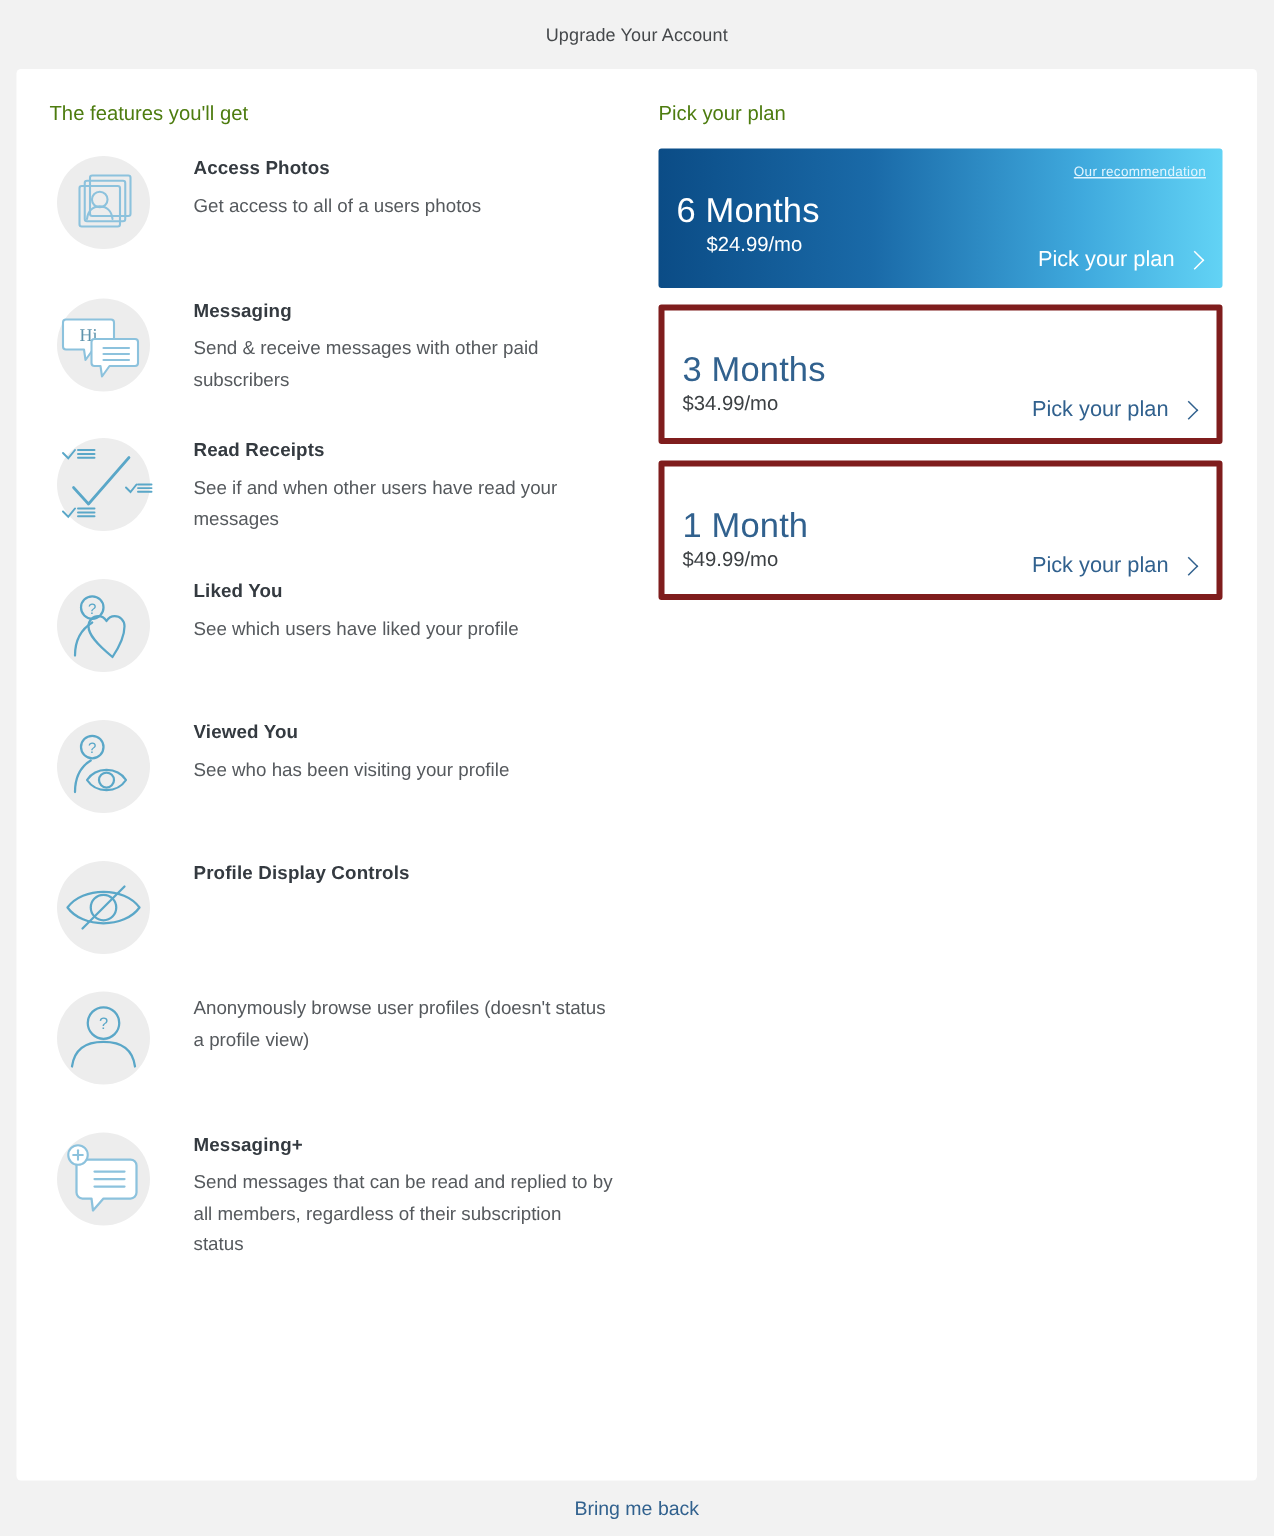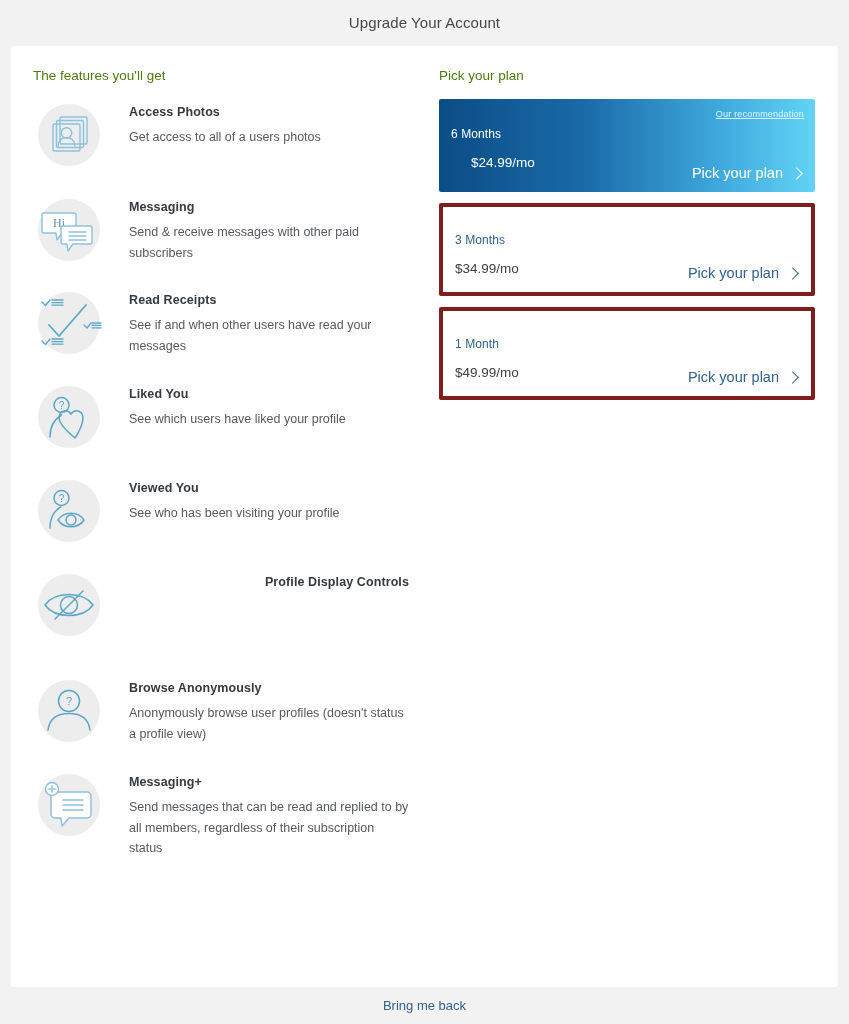--- a/index.html
+++ b/index.html
@@ -18,21 +18,21 @@
 
   
   .page-title {
     position: absolute;
     top: 0;
     left: 0;
     width: 849px;
     height: 46px;
     line-height: 46px;
     text-align: center;
-    font-size: 15px;
+    font-size: 12px;
     color: #45484b;
     letter-spacing: 0.1px;
   }
 
   
   .card {
     position: absolute;
     left: 11px;
     top: 46px;
     width: 827px;
@@ -94,21 +94,21 @@
     line-height: 1.65;
     margin: 0;
   }
 
   
   .feature.r0 { margin-bottom: 23px; }
   .feature.r1 { margin-bottom: 21px; }
   .feature.r2 { margin-bottom: 22px; }
   .feature.r3 { margin-bottom: 22px; }
   .feature.r4 { margin-bottom: 22px; }
-  .feature.r5 { margin-bottom: 34px; text-align: right; }
+  .feature.r5 { margin-bottom: 15px; }
   .feature.r6 { margin-bottom: 22px; }
 
   
   .plan {
     position: relative;
     box-sizing: border-box;
     width: 376px;
     height: 93px;
     margin-bottom: 11px;
     border: 4px solid #7f1d1d;
@@ -116,21 +116,21 @@
     border-radius: 2px;
   }
   .plan.featured {
     border: none;
     background: linear-gradient(to right, #0b4c86 0%, #1a6aa8 38%, #3fa9dd 75%, #62d3f5 100%);
   }
   .plan-name {
     position: absolute;
     left: 12px;
     top: 26px;
-    font-size: 12px;
+    font-size: 23px;
     color: #31618e;
     letter-spacing: 0.1px;
   }
   .plan-price {
     position: absolute;
     left: 12px;
     top: 54px;
     font-size: 13.5px;
     color: #3c4043;
   }
@@ -340,21 +340,20 @@
         <svg width="72" height="72" viewBox="0 0 72 72">
           <circle cx="36" cy="36" r="31" fill="#ededed"></circle>
           <g fill="none" stroke="#5aa7c8" stroke-width="1.5" stroke-linecap="round" stroke-linejoin="round">
             <circle cx="36" cy="26" r="10.5"></circle>
             <path d="M15 55 C16.5 43 25 38.5 36 38.5 C47 38.5 55.5 43 57 55"></path>
           </g>
           <text x="36" y="30" font-family="'Liberation Sans', sans-serif" font-size="11" fill="#5aa7c8" text-anchor="middle">?</text>
         </svg>
       </div>
       <div class="feature-text">
-        <div class="feature-title">Browse Anonymously</div>
         <div class="feature-desc">Anonymously browse user profiles (doesn't status a profile view)</div>
       </div>
     </div>
 
     <div class="feature r7">
       <div class="feature-icon">
         <svg width="72" height="72" viewBox="0 0 72 72">
           <circle cx="36" cy="36" r="31" fill="#ededed"></circle>
           <g fill="#ffffff" stroke="#8cc2dd" stroke-width="1.5" stroke-linejoin="round">
             <path d="M22 23 h32 a4 4 0 0 1 4 4 v18 a4 4 0 0 1 -4 4 h-18 l-7 8 l-1 -8 h-6 a4 4 0 0 1 -4 -4 v-18 a4 4 0 0 1 4 -4 z"></path>

